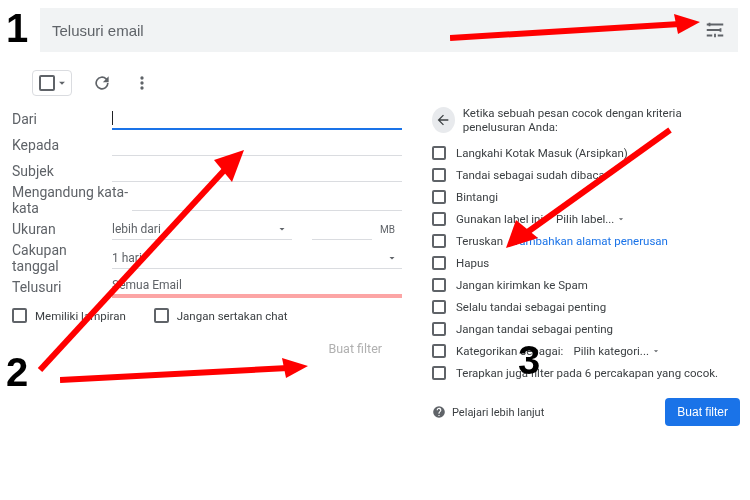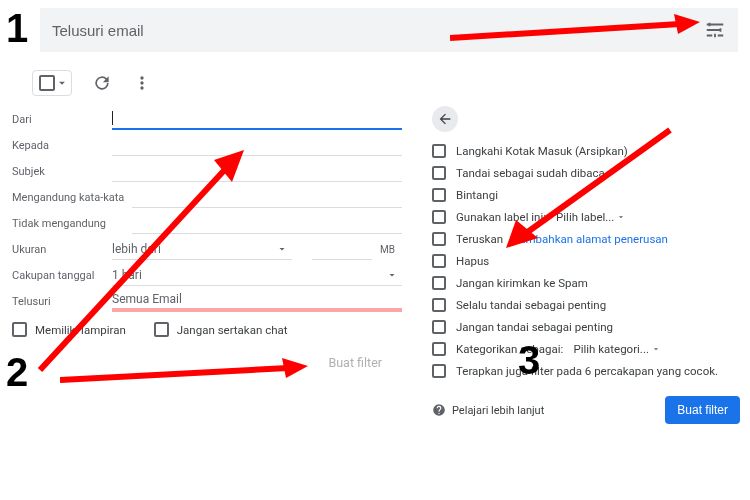--- a/index.html
+++ b/index.html
@@ -14,21 +14,21 @@
   .checkbox-dd { display: flex; align-items: center; border: 1px solid #dadce0; border-radius: 4px; padding: 4px 2px 4px 6px; }
   .checkbox-dd .box { width: 16px; height: 16px; border: 2px solid #5f6368; border-radius: 2px; }
   .checkbox-dd .caret { width: 14px; height: 14px; color: #5f6368; }
   .tool-btn { width: 20px; height: 20px; color: #5f6368; cursor: pointer; }
 
   .panels { display: flex; padding: 0 10px 0 12px; gap: 30px; }
   .left { flex: 0 0 390px; }
   .right { flex: 1; }
 
   .form-row { display: flex; align-items: center; min-height: 26px; font-size: 12px; color: #5f6368; }
-  .form-row .lbl { width: 100px; flex-shrink: 0; font-size: 11px; }
+  .form-row .lbl { width: 100px; flex-shrink: 0; font-size: 14px; }
   .form-row .field { flex: 1; border-bottom: 1px solid #dadce0; height: 22px; display: flex; align-items: center; }
   .form-row .field.active { border-bottom: 2px solid #1a73e8; }
   .cursor { width: 1px; height: 14px; background: #202124; }
   .form-row .dd { flex: 1; display: flex; align-items: center; justify-content: space-between; border-bottom: 1px solid #dadce0; height: 22px; padding-right: 4px; }
   .form-row .dd .caret { width: 12px; height: 12px; color: #5f6368; }
   .form-row .unit { margin-left: 8px; color: #5f6368; font-size: 10px; text-align: center; }
 
   .check-row { display: flex; align-items: center; gap: 28px; padding-top: 8px; font-size: 11.5px; color: #3c4043; }
   .chk { display: flex; align-items: center; gap: 8px; }
   .chk .box { width: 15px; height: 15px; border: 2px solid #5f6368; border-radius: 2px; }
@@ -97,24 +97,20 @@
     </div>
     <div class="form-row">
       <div class="lbl">Subjek</div>
       <div class="field"></div>
     </div>
     <div class="form-row">
       <div class="lbl" style="width:120px">Mengandung kata-kata</div>
       <div class="field"></div>
     </div>
     <div class="form-row">
-      <div class="lbl" style="width:120px">Tidak mengandung</div>
-      <div class="field"></div>
-    </div>
-    <div class="form-row">
       <div class="lbl">Ukuran</div>
       <div class="dd" style="flex:0 0 180px">
         <span>lebih dari</span>
         <svg class="caret" viewBox="0 0 24 24">
             <path fill="currentColor" d="M7 10l5 5 5-5z"></path>
           </svg>
       </div>
       <div class="field" style="flex:0 0 60px; margin-left:20px"></div>
       <div class="unit">MB</div>
     </div>
@@ -148,20 +144,21 @@
     </div>
   </div>
 
   <div class="right">
     <div class="back-row">
       <div class="back-circle">
         <svg viewBox="0 0 24 24">
             <path fill="currentColor" d="M20 11H7.8l5.6-5.6L12 4l-8 8 8 8 1.4-1.4L7.8 13H20z"></path>
           </svg>
       </div>
+      <span class="back-text">Ketika sebuah pesan cocok dengan kriteria penelusuran Anda:</span>
     </div>
 
     <div class="opt-row">
         <span class="box"></span>
         <span>Langkahi Kotak Masuk (Arsipkan)</span>
       </div>
     <div class="opt-row">
         <span class="box"></span>
         <span>Tandai sebagai sudah dibaca</span>
       </div>

